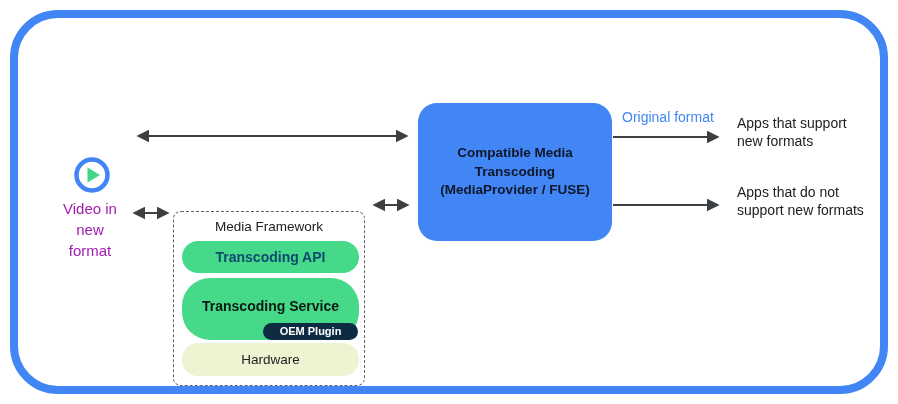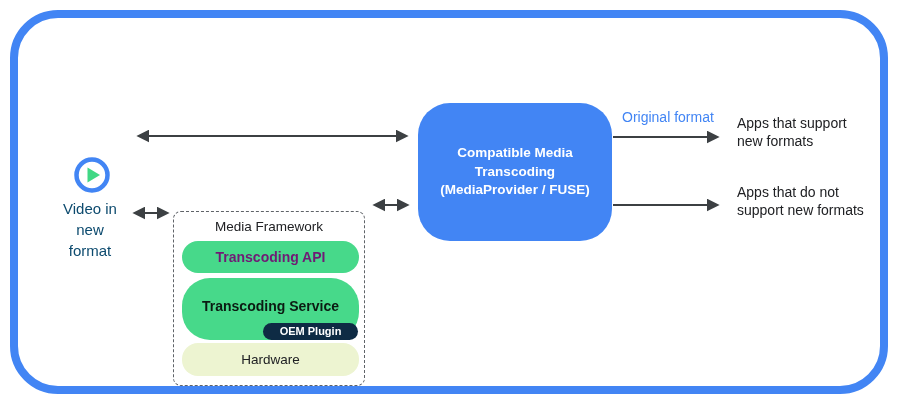--- a/index.html
+++ b/index.html
@@ -9,51 +9,51 @@
   }
   .frame{
     position:absolute;left:10px;top:10px;right:10px;bottom:10px;
     border:8px solid #4285F4;border-radius:48px;box-sizing:border-box;
   }
   .pre{white-space:pre-line;}
   
   .play-wrap{position:absolute;left:73px;top:156px;width:38px;height:38px;}
   .src-label{
     position:absolute;left:48px;top:198px;width:84px;text-align:center;
-    font-size:15px;line-height:21px;color:#0c4a6e;
+    font-size:15px;line-height:21px;color:#a21caf;
   }
   
   .mf-box{
     position:absolute;left:173px;top:175px;width:192px;height:175px;box-sizing:border-box;
     border:1.6px dashed #5f6368;border-radius:8px;background:#ffffff;margin-top:36px;
   }
   .mf-title{position:absolute;left:0;top:7px;width:100%;text-align:center;font-size:13.5px;color:#202124;}
   .pill{position:absolute;left:8px;width:177px;text-align:center;box-sizing:border-box;}
   .pill-api{
     top:29px;height:32px;border-radius:16px;background:#47D98A;
-    font-weight:bold;font-size:14px;line-height:32px;color:#701a75;
+    font-weight:bold;font-size:14px;line-height:32px;color:#0c4a6e;
   }
   .pill-service{
     top:66px;height:62px;border-radius:28px;background:#47D98A;
     font-weight:bold;font-size:14px;color:#0b1b12;
   }
   .pill-service .svc-label{position:absolute;left:0;top:20px;width:100%;text-align:center;}
   .pill-oem{
     position:absolute;right:1px;bottom:0;width:95px;height:17px;border-radius:9px;
     background:#0E2B44;color:#ffffff;font-weight:bold;font-size:11px;line-height:17px;text-align:center;
   }
   .pill-hw{
     top:131px;height:33px;border-radius:16px;background:#EDF4D1;
     font-size:13.5px;line-height:33px;color:#202124;
   }
   
   .ct-box{
-    position:absolute;left:418px;top:103px;width:194px;height:138px;border-radius:32px;
+    position:absolute;left:418px;top:103px;width:194px;height:138px;border-radius:19px;
     background:#4285F4;display:flex;align-items:center;justify-content:center;text-align:center;
-    color:#ffffff;font-weight:bold;font-size:13.5px;line-height:18.5px;
+    color:#0f172a;font-weight:bold;font-size:13.5px;line-height:18.5px;
   }
   
   .asset-label{position:absolute;font-size:14px;color:#4285F4;}
   .lbl-original{left:622px;top:109px;}
   .lbl-transcoded{left:622px;top:211px;}
   .apps-text{position:absolute;left:737px;width:150px;font-size:14px;line-height:18px;color:#202124;}
   .apps-support{top:114px;}
   .apps-nosupport{top:183px;}
   
   .arrows{position:absolute;left:0;top:0;width:898px;height:404px;pointer-events:none;}

